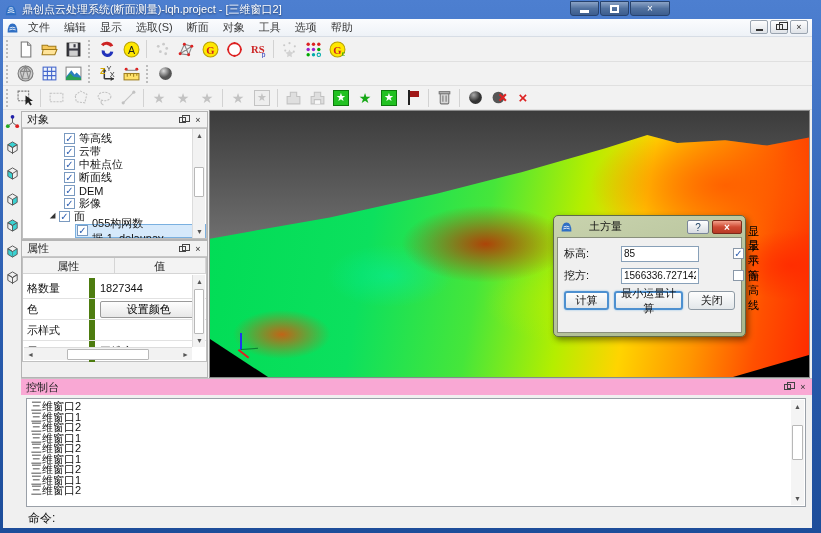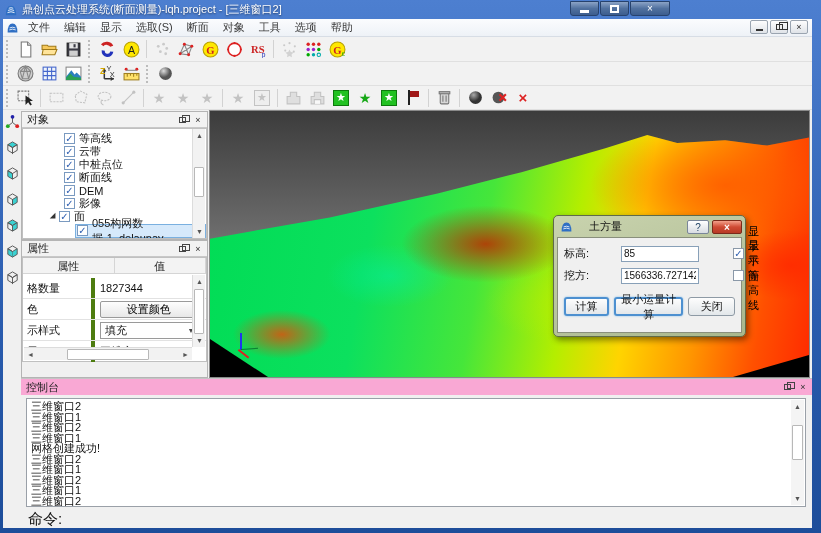--- a/index.html
+++ b/index.html
@@ -62,21 +62,21 @@
   .cb { width:11px; height:11px; border:1px solid #7a9ac0; background:#fff; font-size:10px; line-height:10px; color:#2f5fb0; text-align:center; margin-right:4px; flex:none; }
   .tree-indent { width:41px; flex:none; }
   .tree-sel { background:#d6e9fb; border:1px solid #7ab0e0; display:flex; align-items:center; padding:0 3px 0 1px; height:14px; }
   .expand-tri { width:0; height:0; border-left:4px solid #333; border-top:4px solid transparent; border-bottom:4px solid transparent; transform:rotate(45deg); margin:0 3px 0 0; }
 
   #props-panel { left:18px; top:130px; width:187px; height:138px; }
   .prop-table { position:relative; background:#fff; border:1px solid #c0c0c0; height:105px; font-size:11px; }
   .prop-hrow { display:flex; height:16px; background:#f3f3f3; border-bottom:1px solid #d5d5d5; font-size:11px; color:#222; }
   .prop-hcell { flex:1; text-align:center; line-height:16px; border-right:1px solid #d5d5d5; }
   .prop-row { display:flex; height:21px; border-bottom:1px solid #e2e2e2; align-items:center; }
-  .prop-name { width:72px; padding-left:4px; border-right:4px solid #4d7c0f; color:#111; align-self:stretch; display:flex; align-items:center; }
+  .prop-name { width:72px; padding-left:4px; border-right:6px solid #4d7c0f; color:#111; align-self:stretch; display:flex; align-items:center; }
   .prop-val { flex:1; padding-left:5px; color:#111; display:flex; align-items:center; }
   .prop-btn { width:92%; height:17px; background:linear-gradient(#fdfdfd,#e8e8e8); border:1px solid #9a9a9a; border-radius:2px; font-size:11px; display:flex; align-items:center; justify-content:center; }
   .prop-combo { width:92%; height:17px; background:#fff; border:1px solid #9a9a9a; display:flex; align-items:center; font-size:11px; padding-left:4px; position:relative; }
   .combo-arrow { position:absolute; right:2px; font-size:7px; color:#444; }
 
   .scroll-v { position:absolute; right:1px; width:13px; background:#f2f2f2; border-left:1px solid #dcdcdc; }
   .scroll-h { position:absolute; bottom:1px; height:13px; background:#f2f2f2; border-top:1px solid #dcdcdc; display:flex; align-items:center; }
   .sarrow { font-size:7px; color:#555; width:13px; height:13px; text-align:center; line-height:13px; flex:none; }
   .sthumb { background:#fff; border:1px solid #b8b8b8; border-radius:1px; }
 
@@ -105,30 +105,30 @@
   .dlg-title { height:19px; display:flex; align-items:center; padding:2px 3px 0 6px; font-size:11px; color:#111; }
   .dlg-title-text { margin-left:16px; flex:1; }
   .dlg-help { width:22px; height:14px; background:linear-gradient(#fff,#d8dce2); border:1px solid #7a8699; border-radius:2px; font-size:10px; color:#246; text-align:center; line-height:13px; }
   .dlg-close { width:30px; height:14px; background:linear-gradient(#f3a08a,#cf4a33 50%,#b83a24); border:1px solid #7a2a1a; border-radius:2px; color:#fff; font-size:10px; text-align:center; line-height:13px; margin-left:3px; font-weight:bold; }
   .dlg-body { position:absolute; left:3px; right:3px; top:21px; bottom:3px; background:#f0f0f0; border:1px solid #898f7c; padding:7px 6px 0 6px; font-size:11px; }
   .dlg-row { display:flex; align-items:center; height:17px; margin-bottom:5px;gap:24px; }
   .dlg-label { width:33px; color:#111; flex:none; }
   .dlg-input { width:78px; height:16px; border:1px solid #88a0b8; font-size:10px; font-family:"Liberation Sans",sans-serif; padding:0 2px; background:#fff; color:#111; flex:none; }
   .dlg-cbwrap { display:flex; align-items:center; margin-left:10px; }
   .dlg-cb { width:11px; height:11px; border:1px solid #8a98a8; background:#fff; font-size:10px; line-height:10px; color:#2f5fb0; text-align:center; margin-right:4px; flex:none; }
-  .dlg-btnrow { display:flex; align-items:center; margin-top:13px; gap:5px; }
+  .dlg-btnrow { display:flex; align-items:center; margin-top:7px; gap:5px; }
   .dlg-btn { height:19px; background:linear-gradient(#fdfdfd,#e3e7ea); border:1px solid #8e9aa5; border-radius:3px; font-size:11px; color:#111; display:flex; align-items:center; justify-content:center; }
   .dlg-btn.focus { border:2px solid #4d90d0; box-shadow:0 0 2px #7ab8e8; }
   .b-calc { width:48px; } .b-min { width:74px; } .b-close { width:50px; }
 
   
   .console { position:absolute; left:18px; top:359px; width:791px; height:150px; background:#f0f0f0; border-top:1px solid #c4c4c4; }
   .console-list { position:absolute; left:5px; top:19px; width:780px; height:109px; background:#fff; border:1px solid #9aa0a8; font-size:11px; line-height:10.5px; color:#111; padding:2px 0 0 4px; overflow:hidden; }
   .console-line { white-space:pre; }
-  .console-prompt { position:absolute; left:7px; top:131px; font-size:15px; color:#111; }
+  .console-prompt { position:absolute; left:7px; top:131px; font-size:12px; color:#111; }
   .console-scroll { position:absolute; right:1px; top:1px; bottom:1px; width:13px; background:#f4f4f4; }
   .resize-grip { position:absolute; right:3px; bottom:3px; width:9px; height:9px;
     background:radial-gradient(circle 1px at 7px 1px,#999 60%,transparent 65%),radial-gradient(circle 1px at 7px 5px,#999 60%,transparent 65%),radial-gradient(circle 1px at 3px 5px,#999 60%,transparent 65%),radial-gradient(circle 1px at 7px 9px,#999 60%,transparent 65%),radial-gradient(circle 1px at 3px 9px,#999 60%,transparent 65%); }
 </style>
 </head>
 <body>
 
 <div class="window">
 
   <div class="titlebar">
@@ -584,26 +584,20 @@
             <div class="prop-val">1827344</div>
           </div>
           <div class="prop-row">
             <div class="prop-name">色</div>
             <div class="prop-val">
                 <button class="prop-btn">设置颜色</button>
               </div>
           </div>
           <div class="prop-row">
             <div class="prop-name">示样式</div>
-            <div class="prop-val">
-                <div class="prop-combo">
-                  <span>填充</span>
-                  <span class="combo-arrow">▼</span>
-                </div>
-              </div>
           </div>
           <div class="prop-row" style="border-bottom:none">
             <div class="prop-name">示</div>
             <div class="prop-val">三维窗口2</div>
           </div>
           <div class="scroll-v" style="top:17px;bottom:14px">
             <div class="sarrow" style="position:absolute;top:0">▲</div>
             <div class="sthumb" style="position:absolute;top:14px;left:1px;right:1px;height:45px"></div>
             <div class="sarrow" style="position:absolute;bottom:0">▼</div>
           </div>
@@ -672,21 +666,20 @@
           <div class="dock-btn">
               <span>×</span>
             </div>
         </div>
       </div>
       <div class="console-list">
         <div class="console-line">三维窗口2</div>
         <div class="console-line">三维窗口1</div>
         <div class="console-line">三维窗口2</div>
         <div class="console-line">三维窗口1</div>
-        <div class="console-line">网格创建成功!</div>
         <div class="console-line">三维窗口2</div>
         <div class="console-line">三维窗口1</div>
         <div class="console-line">三维窗口2</div>
         <div class="console-line">三维窗口1</div>
         <div class="console-line">三维窗口2</div>
         <div class="console-scroll">
           <div class="sarrow" style="position:absolute;top:0">▲</div>
           <div class="sthumb" style="position:absolute;top:25px;left:1px;right:1px;height:35px"></div>
           <div class="sarrow" style="position:absolute;bottom:0">▼</div>
         </div>

